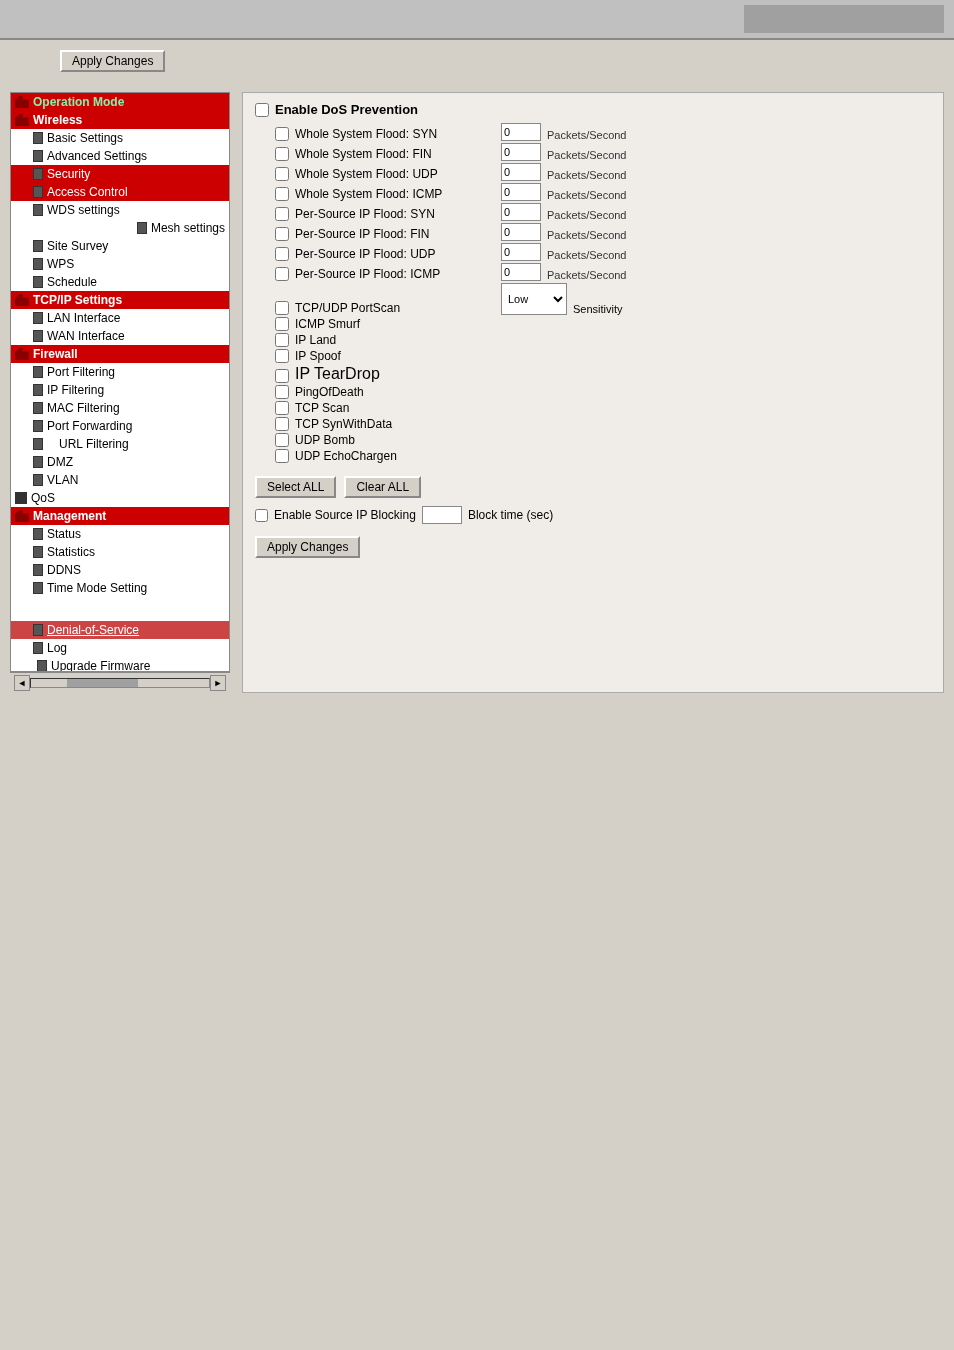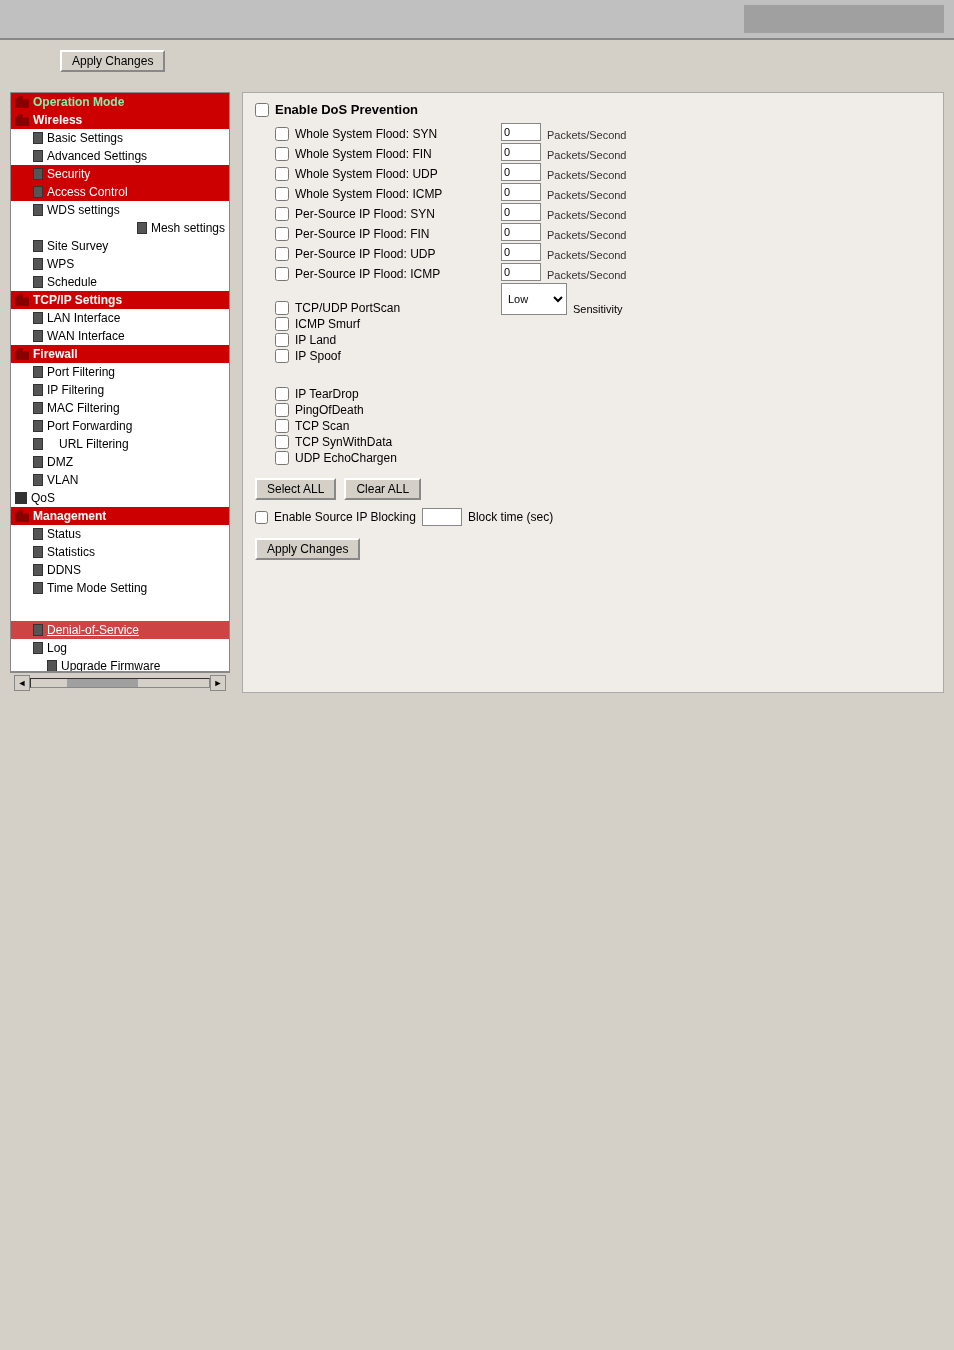--- a/index.html
+++ b/index.html
@@ -278,21 +278,21 @@
             <span>Time Mode Setting</span>
           </div>
           <div class="sidebar-item" style="padding-left: 22px; background: rgb(204, 68, 68); color: rgb(255, 255, 255); text-decoration: underline; margin-top: 24px;">
             <span style="display: inline-block; width: 10px; height: 12px; background: rgb(85, 85, 85); border: 1px solid rgb(51, 51, 51); margin-right: 4px; flex-shrink: 0;"></span>
             <span>Denial-of-Service</span>
           </div>
           <div class="sidebar-item" style="padding-left: 22px;">
             <span style="display: inline-block; width: 10px; height: 12px; background: rgb(85, 85, 85); border: 1px solid rgb(51, 51, 51); margin-right: 4px; flex-shrink: 0;"></span>
             <span>Log</span>
           </div>
-          <div class="sidebar-item" style="padding-left: 36px;">
+          <div class="sidebar-item" style="padding-left: 26px;">
             <span style="display: inline-block; width: 10px; height: 12px; background: rgb(85, 85, 85); border: 1px solid rgb(51, 51, 51); margin-right: 4px; flex-shrink: 0;"></span>
             <span>Upgrade Firmware</span>
           </div>
           <div class="sidebar-item" style="padding-left: 22px;">
             <span style="display: inline-block; width: 10px; height: 12px; background: rgb(85, 85, 85); border: 1px solid rgb(51, 51, 51); margin-right: 4px; flex-shrink: 0;"></span>
             <span>Save/Reload Settings</span>
           </div>
           <div class="sidebar-item" style="padding-left: 22px;">
             <span>Password</span>
           </div>
@@ -375,33 +375,37 @@
             <div class="dos-row indented">
               <input type="checkbox" id="ip-land" style="">
               <label for="ip-land" style="min-width: 200px; font-size: 12px;">IP Land</label>
             </div>
             <div class="dos-row indented">
               <input type="checkbox" id="ip-spoof" style="">
               <label for="ip-spoof" style="min-width: 200px; font-size: 12px;">IP Spoof</label>
             </div>
             <div class="dos-row indented">
               <input type="checkbox" id="ip-teardrop" style="">
-              <label for="ip-teardrop" style="min-width: 200px; font-size: 12px; margin-top: 22px;">IP TearDrop</label>
+              <label for="ip-teardrop" style="min-width: 200px; font-size: 16px;">IP TearDrop</label>
             </div>
             <div class="dos-row indented">
               <input type="checkbox" id="ping-of-death" style="">
               <label for="ping-of-death" style="min-width: 200px; font-size: 12px;">PingOfDeath</label>
             </div>
             <div class="dos-row indented">
               <input type="checkbox" id="tcp-scan" style="">
               <label for="tcp-scan" style="min-width: 200px; font-size: 12px;">TCP Scan</label>
             </div>
             <div class="dos-row indented">
               <input type="checkbox" id="tcp-synwithdata" style="">
               <label for="tcp-synwithdata" style="min-width: 200px; font-size: 12px;">TCP SynWithData</label>
+            </div>
+            <div class="dos-row indented">
+              <input type="checkbox" id="udp-bomb" style="">
+              <label for="udp-bomb" style="min-width: 200px; font-size: 12px;">UDP Bomb</label>
             </div>
             <div class="dos-row indented">
               <input type="checkbox" id="udp-echochargen" style="">
               <label for="udp-echochargen" style="min-width: 200px; font-size: 12px;">UDP EchoChargen</label>
             </div>
           </div>
         <div class="btn-row">
           <button class="btn">Select ALL</button>
           <button class="btn">Clear ALL</button>
         </div>

